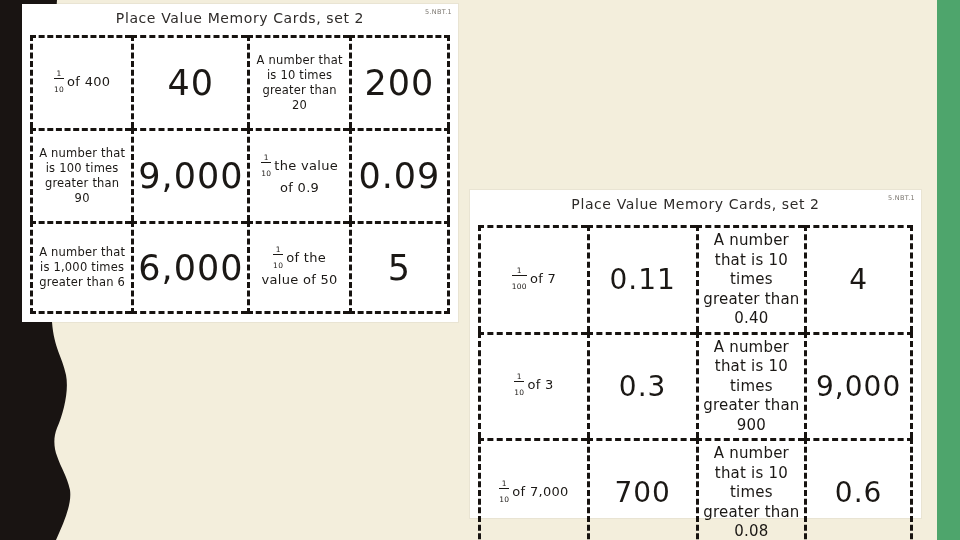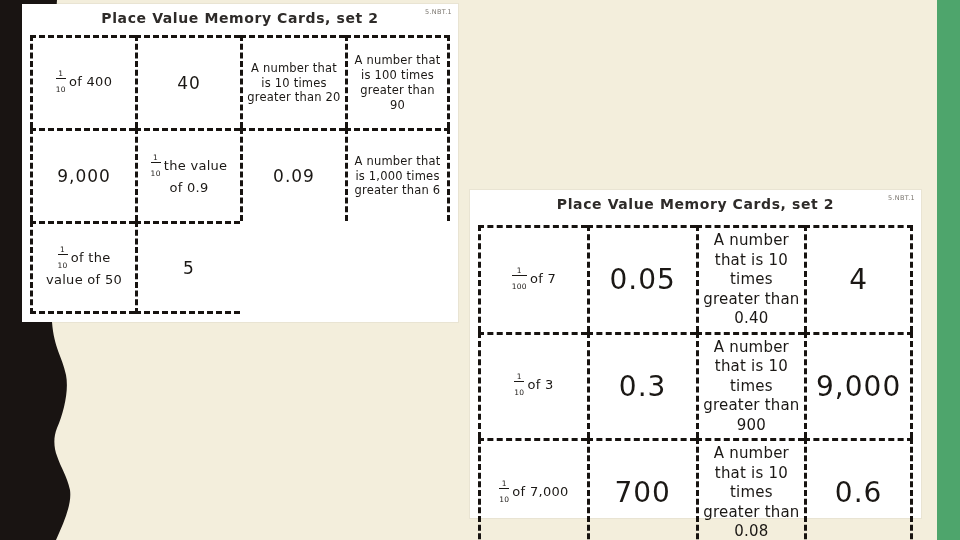--- a/index.html
+++ b/index.html
@@ -6,34 +6,34 @@
   body{width:960px;height:540px;overflow:hidden;font-family:"DejaVu Sans","Liberation Sans",sans-serif;}
   .slide{position:relative;width:960px;height:540px;background:#f3eedc;overflow:hidden;}
 
   .left-shape{position:absolute;left:0;top:0;width:80px;height:540px;z-index:1;}
   .green-bar{position:absolute;top:0;right:0;width:23px;height:540px;z-index:1;}
 
   .sheet{position:absolute;background:#ffffff;z-index:2;box-shadow:0 0 0 1px rgba(0,0,0,0.04);}
   .sheet1{left:22px;top:4px;width:436px;height:318px;}
   .sheet2{left:470px;top:190px;width:451px;height:328px;}
 
-  .sheet-title{text-align:center;font-size:14px;letter-spacing:0.6px;color:#2e2b29;padding-top:6px;white-space:nowrap;font-weight:bold;}
+  .sheet-title{text-align:center;font-size:14px;letter-spacing:0.6px;color:#2e2b29;padding-top:6px;white-space:nowrap;}
   .standard{position:absolute;top:4px;right:6px;font-size:6.5px;color:#7a756e;letter-spacing:0.3px;}
 
   .grid{position:absolute;left:8px;right:8px;bottom:8px;display:grid;grid-template-columns:repeat(4,1fr);grid-template-rows:repeat(3,1fr);}
   .sheet1 .grid{top:31px;}
   .sheet2 .grid{top:35px;}
 
   .card{border-top:3px dashed #171310;border-left:3px dashed #171310;display:flex;align-items:center;justify-content:center;text-align:center;padding:3px 4px;box-sizing:border-box;color:#1b1815;}
   .card:nth-child(4n){border-right:3px dashed #171310;}
   .card:nth-child(n+9){border-bottom:3px dashed #171310;}
 
   .card.txt{font-size:11.5px;line-height:1.3;letter-spacing:0.2px;}
   .sheet2 .card.txt{font-size:15px;}
-  .card.num{font-size:17px;letter-spacing:1px;}
+  .card.num{font-size:35px;letter-spacing:1px;}
   .sheet2 .card.num{font-size:28px;}
   .card.fr{font-size:13px;letter-spacing:0.3px;line-height:1.35;}
 
   .frac{display:inline-block;vertical-align:middle;text-align:center;font-size:7.5px;line-height:1.05;margin-right:3px;position:relative;top:-1px;}
   .frac .num-part{display:block;}
   .frac .den-part{display:block;border-top:1px solid #1b1815;padding-top:7px;}
 </style>
 </head>
 <body>
 
@@ -51,55 +51,61 @@
     <div class="grid">
       <div class="card fr">
           <div><span class="frac"><span class="num-part">1</span><span class="den-part">10</span></span><span>of 400</span></div>
         </div>
       <div class="card num">
           <span>40</span>
         </div>
       <div class="card txt">
           <span>A number that is 10 times greater than 20</span>
         </div>
+      <div class="card num">
+          <span>200</span>
+        </div>
 
       <div class="card txt">
           <span>A number that is 100 times greater than 90</span>
         </div>
       <div class="card num">
           <span>9,000</span>
         </div>
       <div class="card fr">
           <div><span class="frac"><span class="num-part">1</span><span class="den-part">10</span></span><span>the value of 0.9</span></div>
         </div>
       <div class="card num">
           <span>0.09</span>
         </div>
 
       <div class="card txt">
           <span>A number that is 1,000 times greater than 6</span>
+        </div>
+      <div class="card num">
+          <span>6,000</span>
         </div>
       <div class="card fr">
           <div><span class="frac"><span class="num-part">1</span><span class="den-part">10</span></span><span>of the value of 50</span></div>
         </div>
       <div class="card num">
           <span>5</span>
         </div>
     </div>
   </div>
 
   <div class="sheet sheet2">
     <div class="sheet-title">Place Value Memory Cards, set 2</div>
     <div class="standard">5.NBT.1</div>
     <div class="grid">
       <div class="card fr">
           <div><span class="frac"><span class="num-part">1</span><span class="den-part">100</span></span><span>of 7</span></div>
         </div>
       <div class="card num">
-          <span>0.05</span>
+          <span>0.11</span>
         </div>
       <div class="card txt">
           <span>A number that is 10 times greater than 0.40</span>
         </div>
       <div class="card num">
           <span>4</span>
         </div>
 
       <div class="card fr">
           <div><span class="frac"><span class="num-part">1</span><span class="den-part">10</span></span><span>of 3</span></div>

